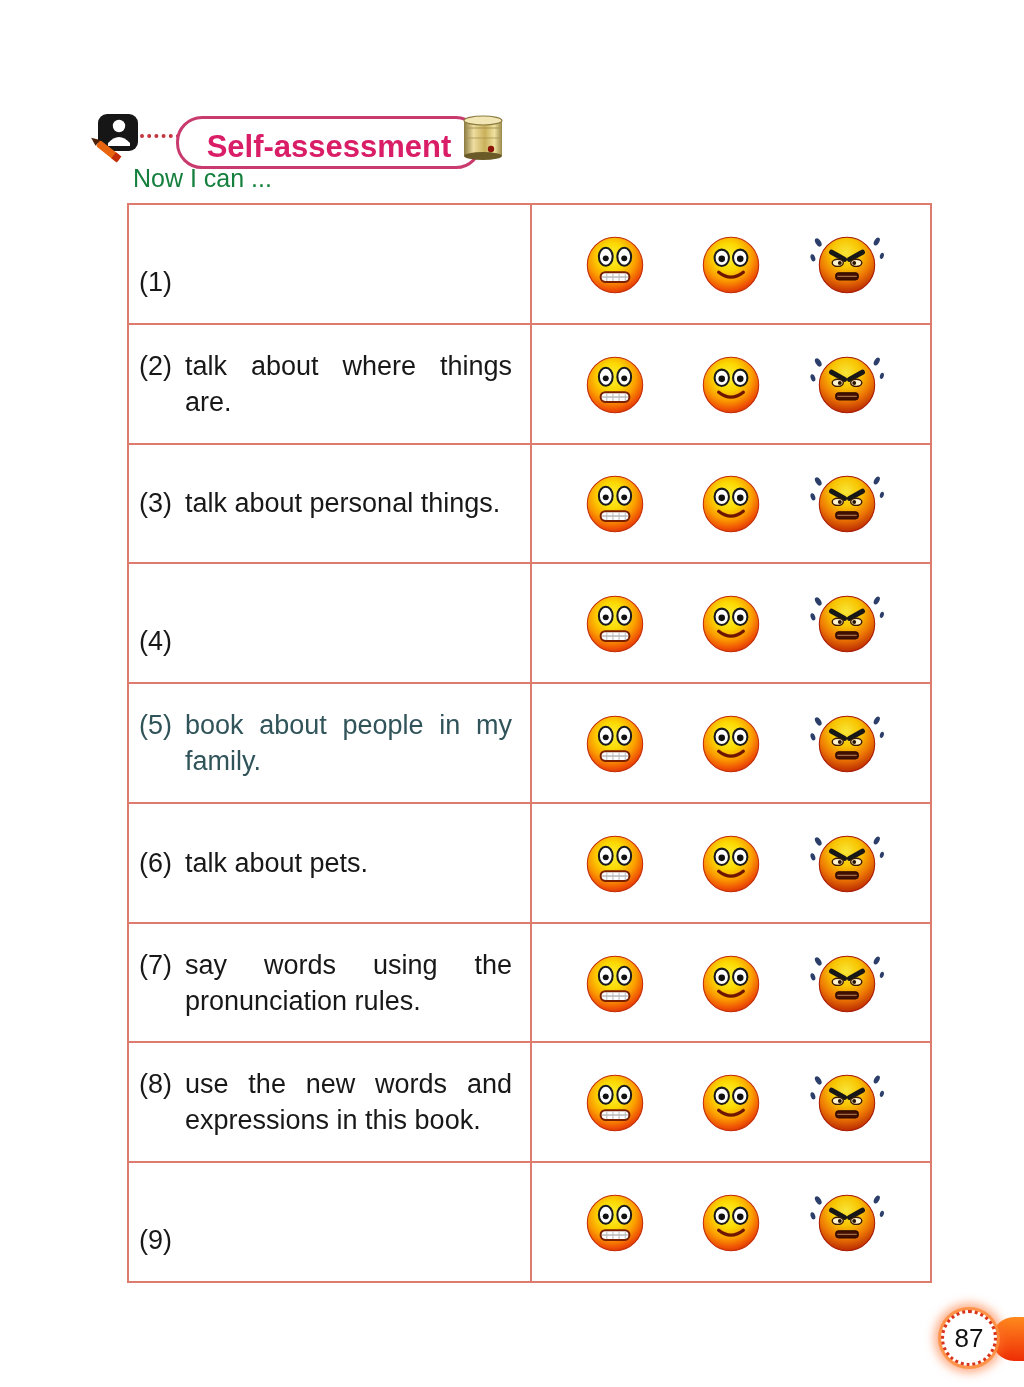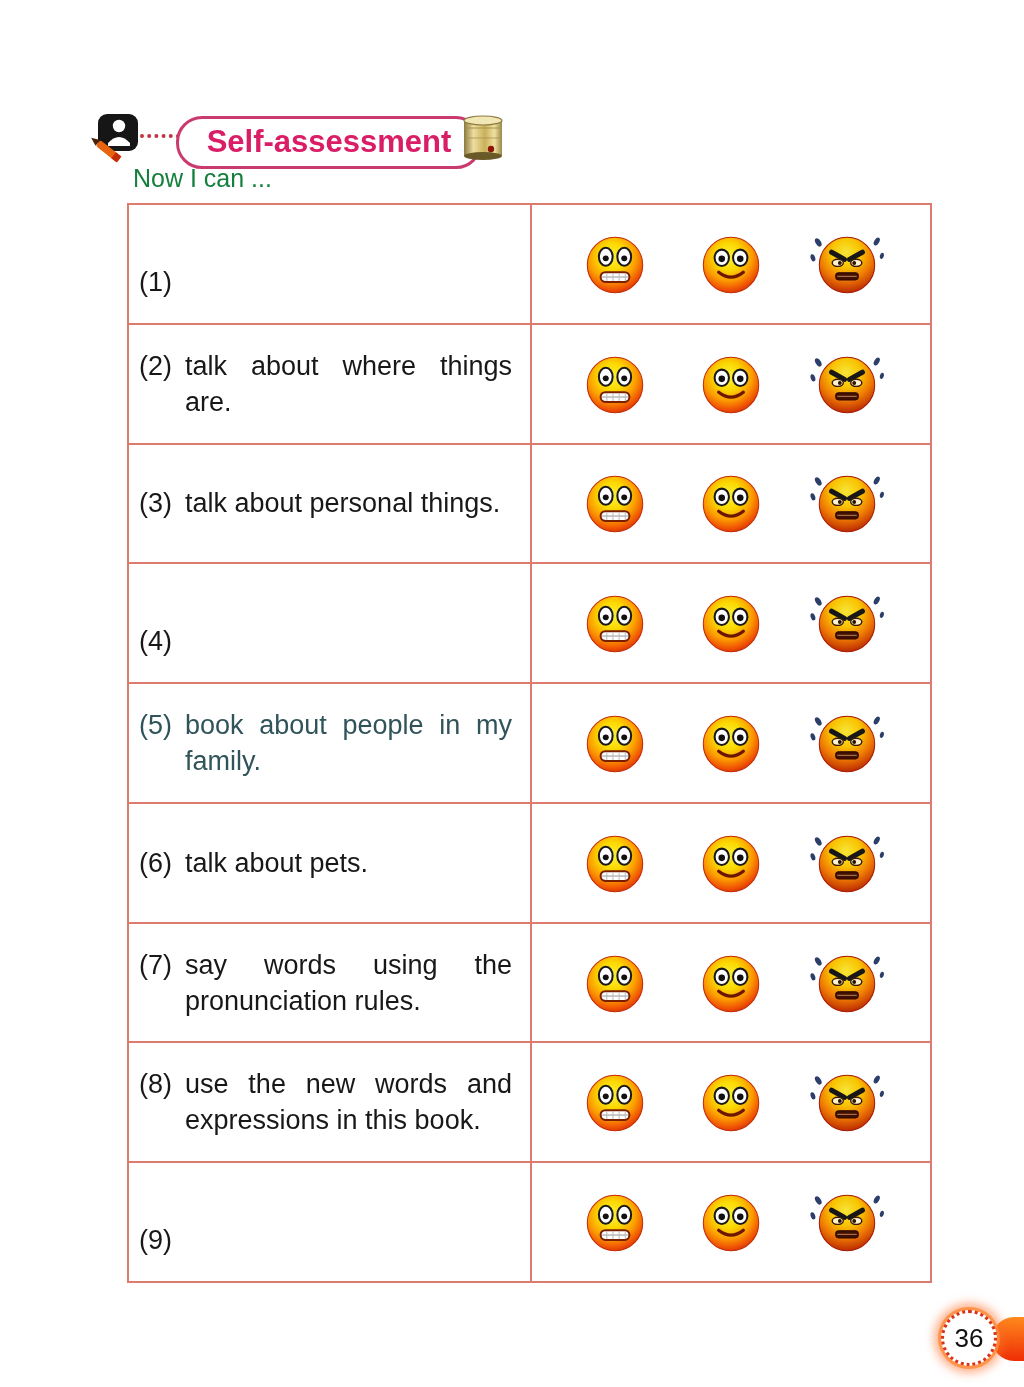--- a/index.html
+++ b/index.html
@@ -10,21 +10,21 @@
 
   
   .hdr-icon-left { position:absolute; left:86px; top:110px; }
   .dots {
     position:absolute; left:140px; top:134px; width:40px; height:0;
     border-top:4px dotted #c23440;
   }
   .title-pill {
     position:absolute; left:176px; top:116px; width:300px; height:47px;
     border:3px solid #c93a6e; border-radius:26px;
-    display:flex; align-items:center; justify-content:center;
+    display:flex; align-items:flex-end; justify-content:center;
     background:#fff;
   }
   .title-pill span {
     color:#d91d66; font-size:31px; font-weight:700; letter-spacing:0px;
     white-space:nowrap; transform:translateY(-1px);
   }
   .hdr-icon-right { position:absolute; left:460px; top:112px; z-index:2; }
   .subtitle {
     position:absolute; left:133px; top:164px; font-size:25px; color:#15803d;
   }
@@ -336,16 +336,16 @@
           </svg>
           <svg class="emoji" viewBox="0 0 76 70">
             <use href="#angry-face"></use>
           </svg>
         </div>
     </div>
   </div>
 
   <div class="badge-tab"></div>
   <div class="badge-circle">
-    <span>36</span>
+    <span>87</span>
   </div>
 
 </div>
 
 </body></html>

